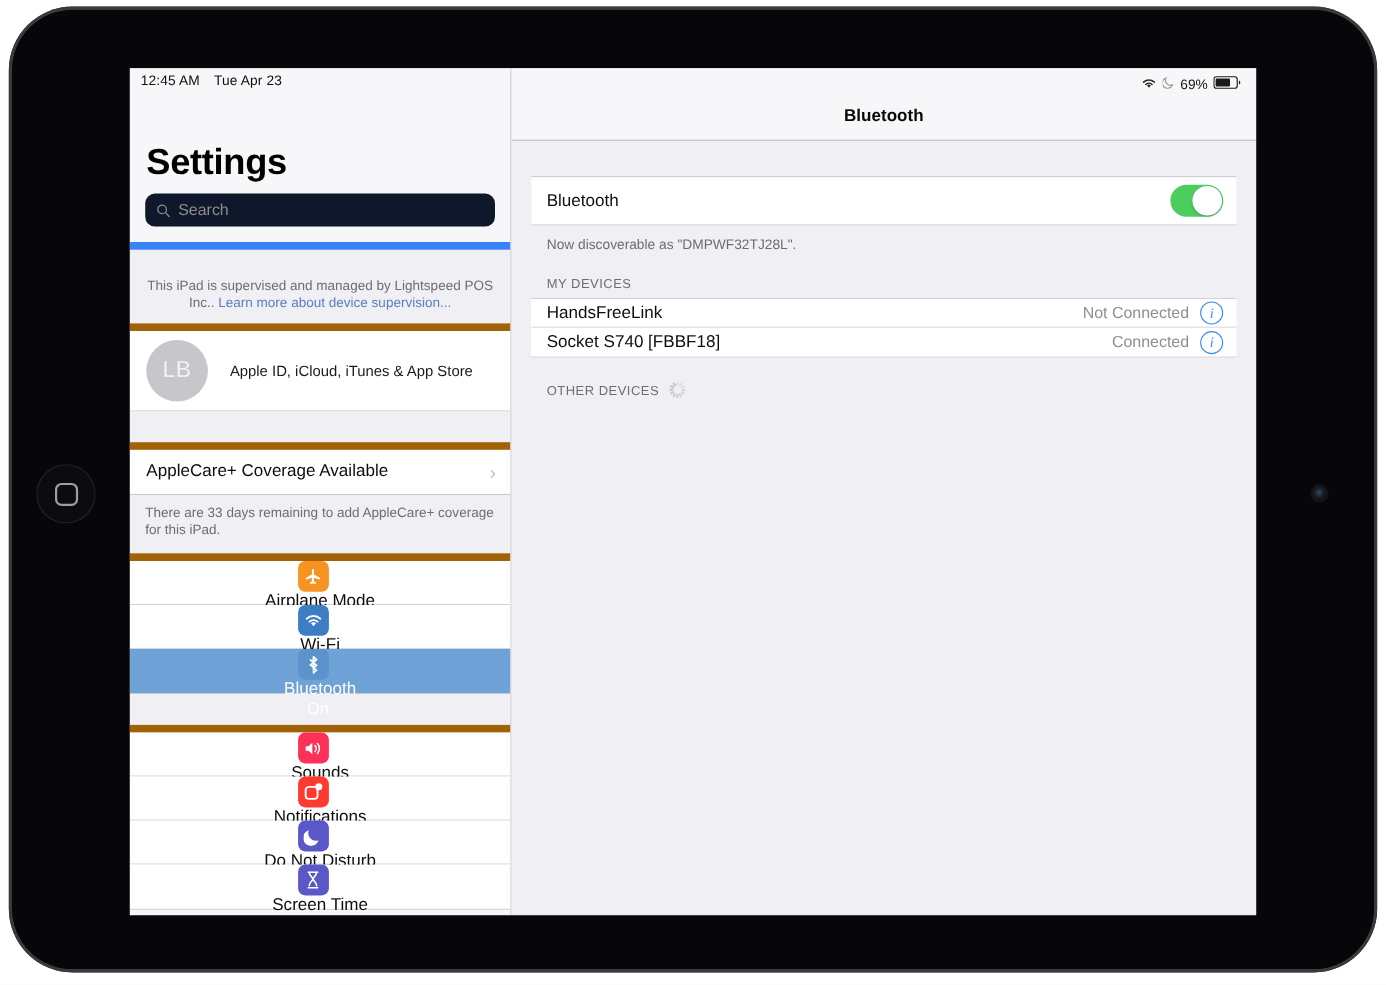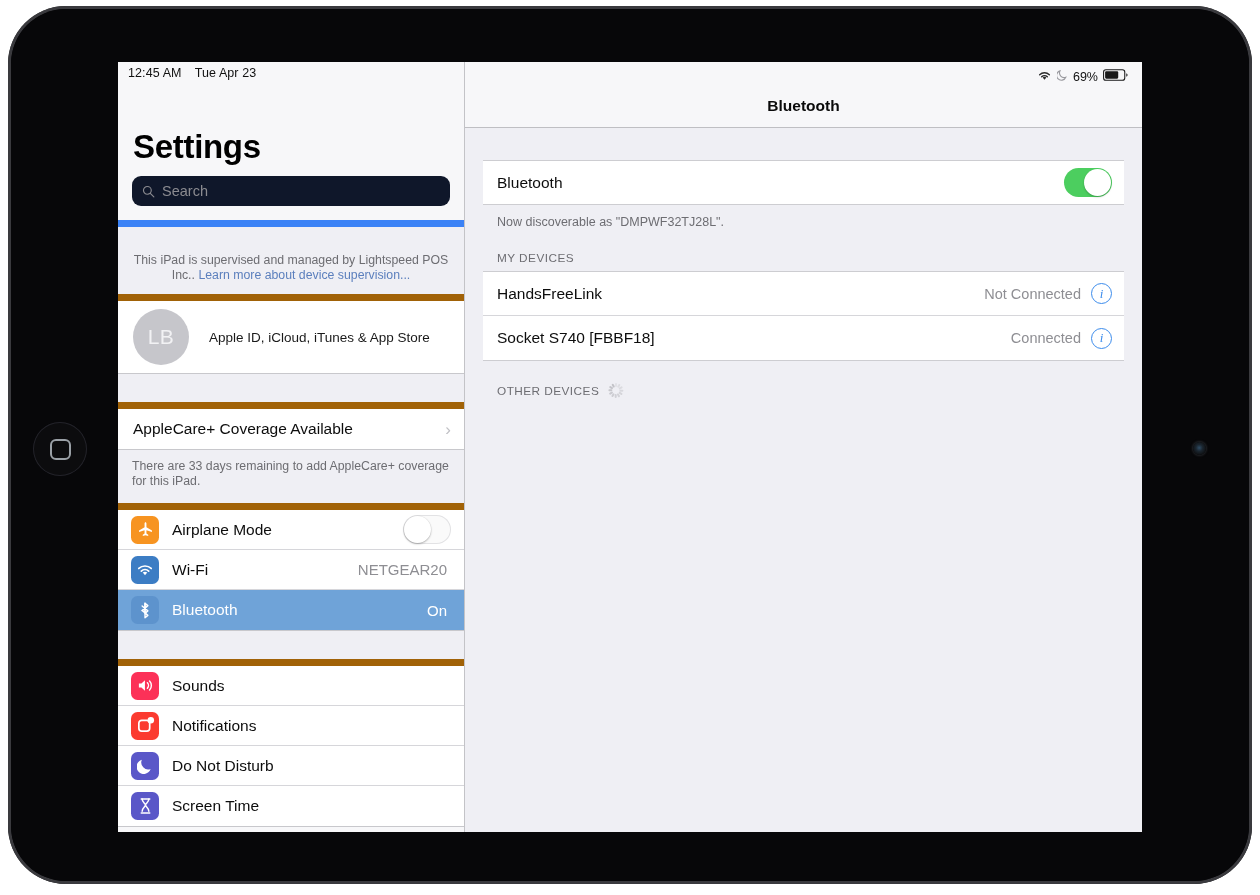--- a/index.html
+++ b/index.html
@@ -118,21 +118,21 @@
   .row:last-child { border-bottom: none; }
   .row .title { font-size: 15.5px; color: #0d0d0d; flex: 1; }
   .row .value { font-size: 15px; color: #8e8e93; margin-right: 4px; }
   .chevron { color: #c0c0c5; font-size: 17px; line-height: 1; }
 
   .applecare-note {
     background: #efeff4; padding: 9px 14px 14px 14px;
     font-size: 12.3px; line-height: 15px; color: #6d6d72;
   }
 
-  .icon-row { padding-left: 13px; }
+  .icon-row { padding-left: 13px; flex-direction: column; }
   .sicon {
     width: 28px; height: 28px; border-radius: 6.5px;
     margin-right: 13px; flex: none;
     display: flex; align-items: center; justify-content: center;
     color: #fff;
   }
   .row.selected { background: #6fa3d8; border-bottom-color: #6fa3d8; }
   .row.selected .title, .row.selected .value { color: #fff; }
   .row.selected .sicon { background: #5d93cd !important; }
 
@@ -171,21 +171,21 @@
     background: #fff; border-top: 1px solid #cdcdd1; border-bottom: 1px solid #cdcdd1;
   }
   .bt-main-row { display: flex; align-items: center; height: 43px; padding: 0 12px 0 14px; }
   .bt-main-row .title { flex: 1; font-size: 15.5px; color: #0d0d0d; }
   .note { font-size: 12.5px; color: #6d6d72; padding: 10px 14px 0 14px; }
   .section-head {
     font-size: 11.8px; color: #6d6d72; letter-spacing: .45px;
     padding: 22px 14px 6px 14px; display: flex; align-items: center; gap: 9px;
   }
   .device-row {
-    display: flex; align-items: center; height: 44px; padding: 0 12px 0 14px;
+    display: flex; align-items: center; height: 26px; padding: 0 12px 0 14px;
     background: #fff; border-bottom: 1px solid #d6d6da;
   }
   .device-row:last-child { border-bottom: none; }
   .device-row .dname { flex: 1; font-size: 15.5px; color: #0d0d0d; }
   .device-row .dstatus { font-size: 14.5px; color: #8e8e93; margin-right: 10px; }
   .info-icon {
     width: 21px; height: 21px; border-radius: 50%;
     border: 1.4px solid #3c8cec; color: #3c8cec;
     font-size: 13px; font-style: italic; font-family: "Liberation Serif", serif;
     display: flex; align-items: center; justify-content: center; flex: none;

